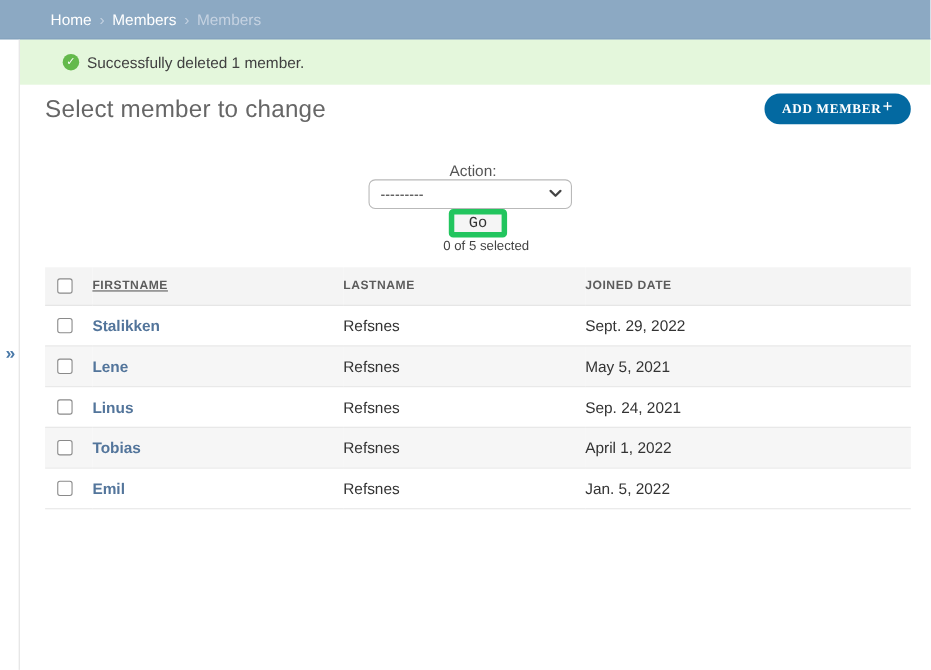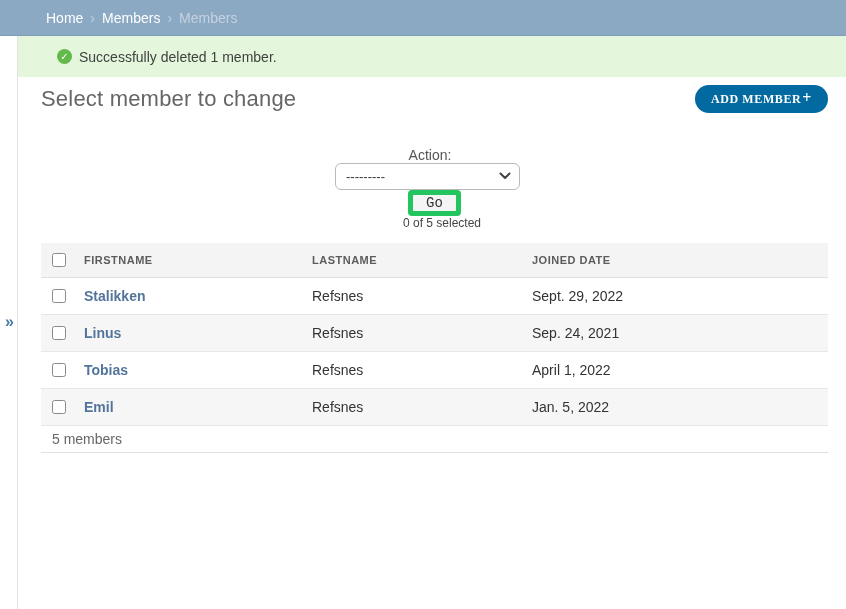--- a/index.html
+++ b/index.html
@@ -77,21 +77,21 @@
   table { width:100%; border-collapse:collapse; margin-top:13px; }
   thead tr { background:#F4F4F4; }
   th {
     text-align:left; font-size:11px; font-weight:700; color:#5C5C5C;
     letter-spacing:0.5px; height:34px; border-bottom:1px solid #e0e0e0;
     cursor:pointer;
   }
   td { height:37px; font-size:14px; border-bottom:1px solid #e7e7e7; color:#333; }
   tbody tr:nth-child(even) { background:#F6F6F6; }
   .col-chk { width:43px; padding-left:11px; }
-  .col-first { width:228px; }
+  .col-first { width:228px;text-decoration:underline; }
   .col-last { width:220px; }
   td a.fname { color:#53759B; font-weight:700; text-decoration:none; cursor:pointer; }
   input[type=checkbox] {
     appearance:none; -webkit-appearance:none; width:14px; height:14px;
     border:1.5px solid #8a8a8a; border-radius:2.5px; background:#fff;
     cursor:pointer; display:block; margin:0;
   }
   .table-footer {
     height:27px; display:flex; align-items:center; padding-left:11px;
     font-size:14px; color:#666; border-bottom:1px solid #e0e0e0;
@@ -163,20 +163,28 @@
                   <input type="checkbox" style="">
                 </td>
               <td><a class="fname">Stalikken</a></td>
               <td>Refsnes</td>
               <td>Sept. 29, 2022</td>
             </tr>
             <tr>
               <td class="col-chk">
                   <input type="checkbox" style="">
                 </td>
+              <td><a class="fname">Lene</a></td>
+              <td>Refsnes</td>
+              <td>May 5, 2021</td>
+            </tr>
+            <tr>
+              <td class="col-chk">
+                  <input type="checkbox" style="">
+                </td>
               <td><a class="fname">Linus</a></td>
               <td>Refsnes</td>
               <td>Sep. 24, 2021</td>
             </tr>
             <tr>
               <td class="col-chk">
                   <input type="checkbox" style="">
                 </td>
               <td><a class="fname">Tobias</a></td>
               <td>Refsnes</td>
@@ -185,18 +193,17 @@
             <tr>
               <td class="col-chk">
                   <input type="checkbox" style="">
                 </td>
               <td><a class="fname">Emil</a></td>
               <td>Refsnes</td>
               <td>Jan. 5, 2022</td>
             </tr>
           </tbody>
         </table>
-        <div class="table-footer">5 members</div>
 
       </div>
     </div>
   </div>
 </div>
 
 </body></html>

